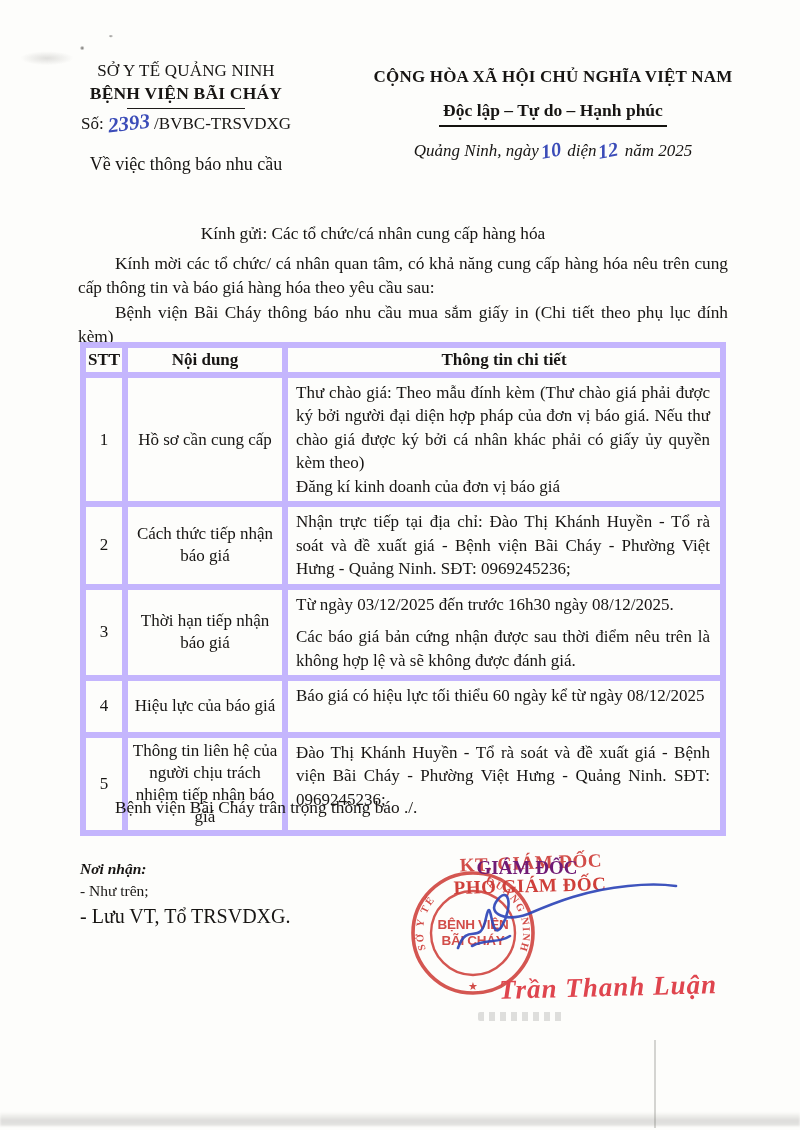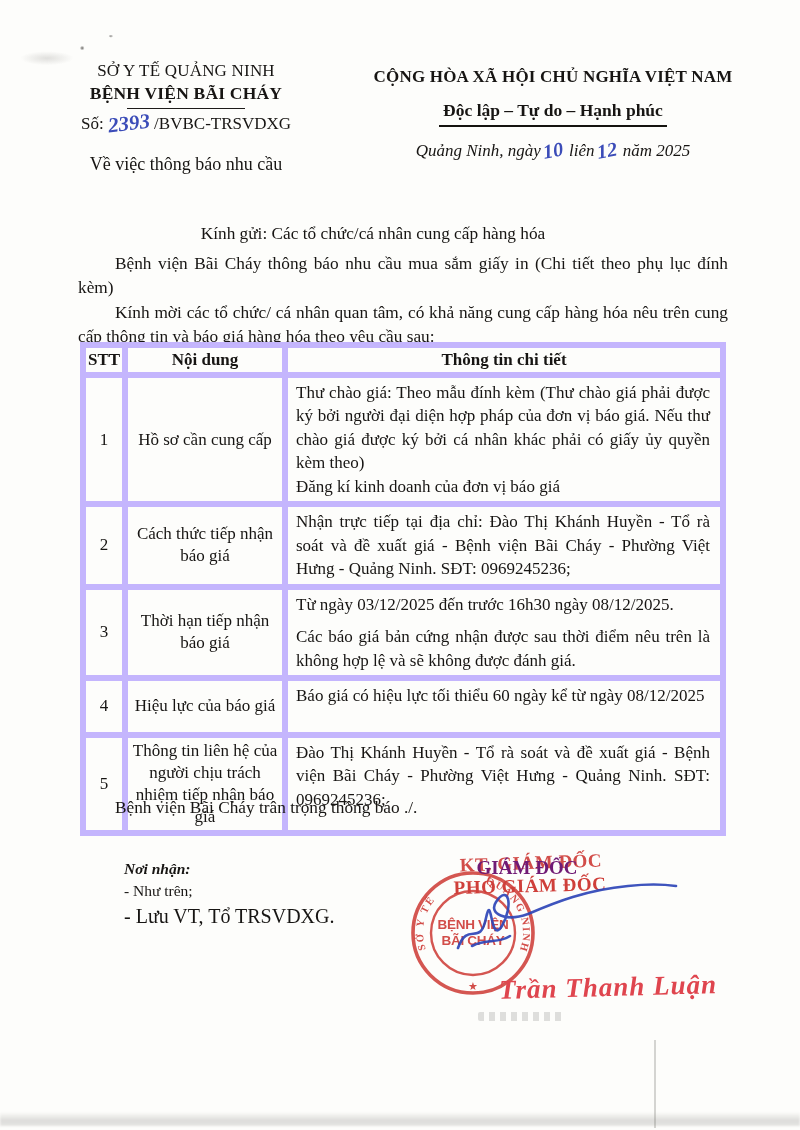--- a/index.html
+++ b/index.html
@@ -52,21 +52,21 @@
   td.stt { text-align:center; }
   td.topic { text-align:center; line-height:1.3; padding:2px 2px; }
   td.detail { vertical-align:top; padding:3px 10px 3px 8px; line-height:1.38; }
   td.detail p { text-align:justify; }
   td.detail p + p.gap { margin-top:9px; }
 
   
   .closing { position:absolute; left:78px; top:798px; width:650px;
              font-size:17.3px; text-indent:37px; }
 
-  .recipients { position:absolute; left:80px; top:858px; font-size:15.5px; line-height:1.42;margin-left:44px; }
+  .recipients { position:absolute; left:80px; top:858px; font-size:15.5px; line-height:1.42; }
   .recipients .label { font-weight:bold; font-style:italic; }
   .recipients .item2 { font-size:20px; }
 
   
   .sig-red-kt {
     position:absolute; left:446px; top:852px; width:170px; text-align:center;
     color:#cf3f3a; font-weight:bold; font-size:19px; letter-spacing:.5px;
     transform:rotate(-2deg); opacity:.92;
   }
   .sig-black-title {
@@ -129,29 +129,29 @@
     <div class="doc-subject">
       <div>Về việc thông báo nhu cầu</div>
     </div>
   </div>
 
   <div class="hdr-right">
     <div class="motto1">CỘNG HÒA XÃ HỘI CHỦ NGHĨA VIỆT NAM</div>
     <div><span class="motto2">Độc lập – Tự do – Hạnh phúc</span></div>
     <div class="date-line">
       <span>Quảng Ninh, ngày</span><span class="ink">10</span>
-      <span>liên</span><span class="ink">12</span>
+      <span>diện</span><span class="ink">12</span>
       <span>năm 2025</span>
     </div>
   </div>
 
   <div class="body-block">
     <div class="salutation">Kính gửi: Các tổ chức/cá nhân cung cấp hàng hóa</div>
+    <p class="para">Kính mời các tổ chức/ cá nhân quan tâm, có khả năng cung cấp hàng hóa nêu trên cung cấp thông tin và báo giá hàng hóa theo yêu cầu sau:</p>
     <p class="para">Bệnh viện Bãi Cháy thông báo nhu cầu mua sắm giấy in (Chi tiết theo phụ lục đính kèm)</p>
-    <p class="para">Kính mời các tổ chức/ cá nhân quan tâm, có khả năng cung cấp hàng hóa nêu trên cung cấp thông tin và báo giá hàng hóa theo yêu cầu sau:</p>
   </div>
 
   <table class="doc-table">
     <colgroup>
         <col class="col-stt">
         <col class="col-topic">
         <col>
       </colgroup>
     <tbody>
         <tr>

